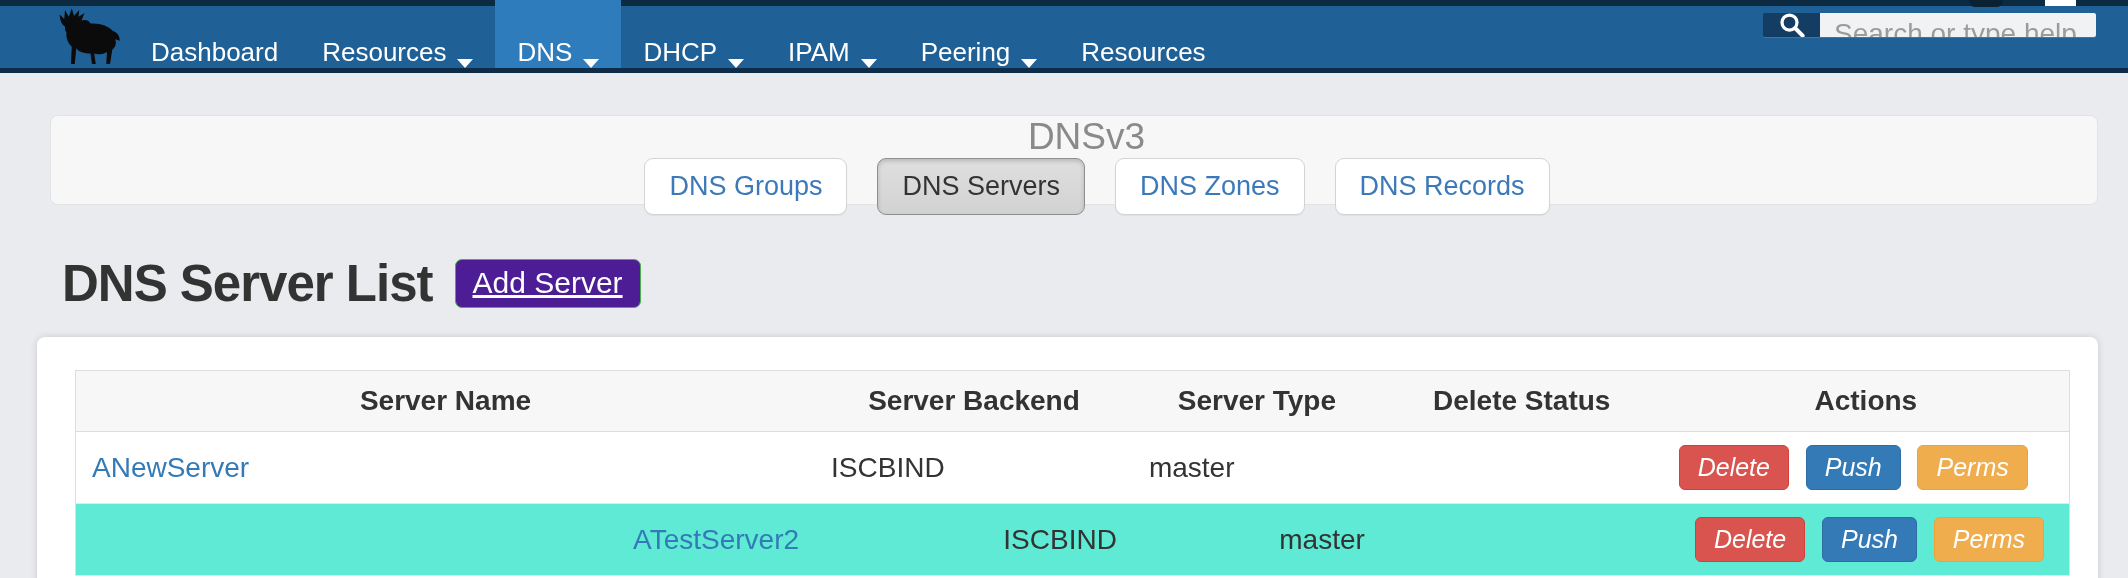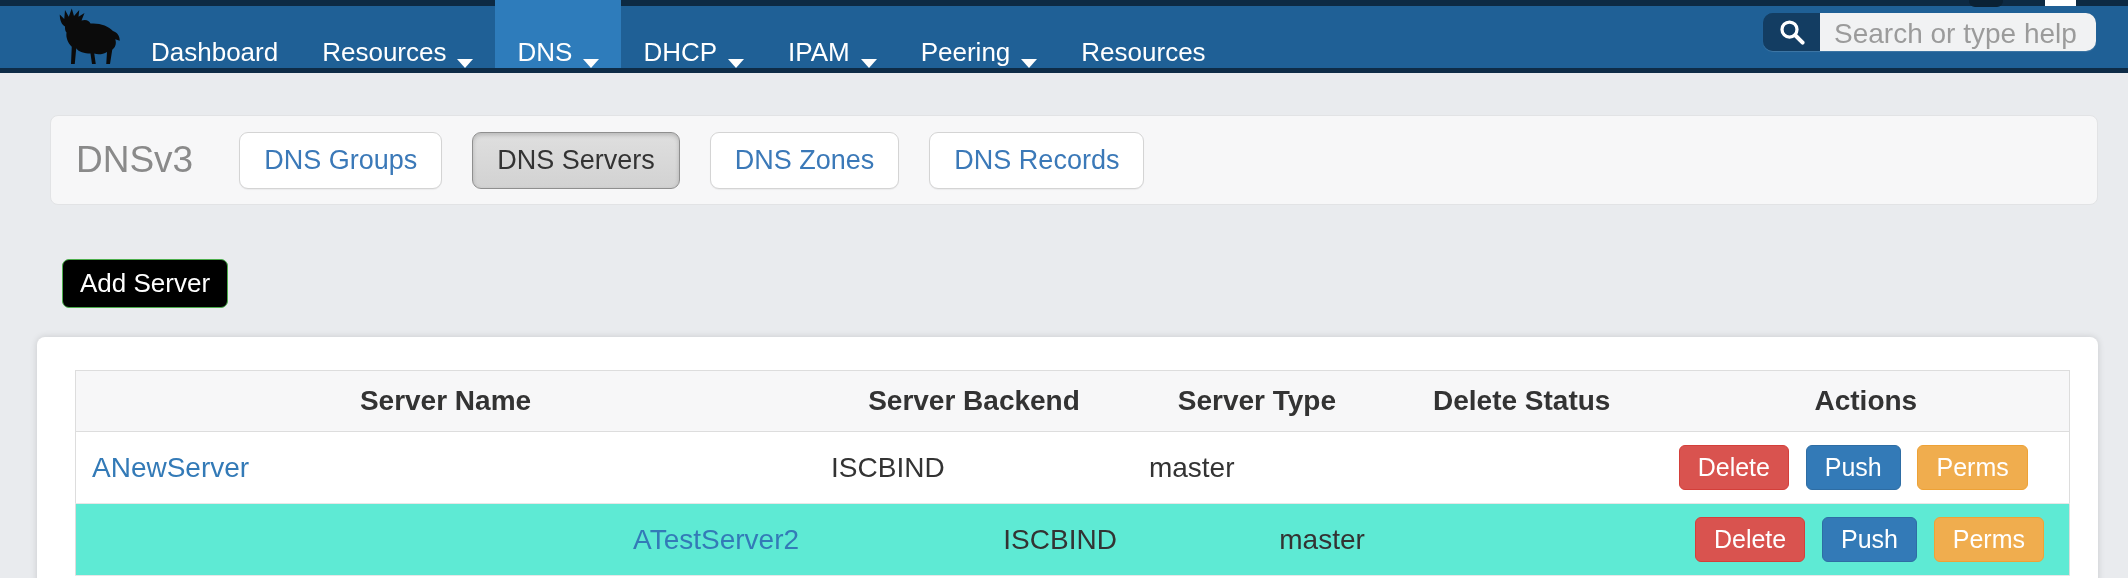--- a/index.html
+++ b/index.html
@@ -24,65 +24,66 @@
   .nav-item {
     display:flex; align-items:flex-end; gap:11px; padding:0 22px; height:68px;
     color:#fff; font-size:26px; cursor:pointer; white-space:nowrap;
   }
   .nav-item.active { background:#2e7cbb; }
   .caret {
     width:0; height:0; border-left:8px solid transparent; border-right:8px solid transparent;
     border-top:9px solid #fff; margin-top:4px;
   }
   .search {
-    position:absolute; right:32px; top:13px; height:38px; display:flex; z-index:3;
-    border-radius:10px; overflow:hidden; box-shadow:0 1px 1px rgba(255,255,255,.15), inset 0 1px 3px rgba(0,0,0,.35);
+    position:absolute; right:32px; top:13px; height:24px; display:flex; z-index:3;
+    border-radius:2px; overflow:hidden; box-shadow:0 1px 1px rgba(255,255,255,.15), inset 0 1px 3px rgba(0,0,0,.35);
   }
   .search-icon-box { width:57px; background:#133d62; display:flex; align-items:center; justify-content:center; }
   .search input {
     width:276px; height:42px; border:none; outline:none; background:#f1f2f3;
     font-size:28px; color:#555; padding:0 14px; font-family:"Liberation Sans", sans-serif;
   }
   .search input::placeholder { color:#9b9b9b; }
   .artifact-dark {
     position:absolute; left:1969px; top:0; width:34px; height:7px;
     background:#0a2134; border-radius:0 0 6px 6px; z-index:4;
   }
   .artifact-white {
     position:absolute; left:2045px; top:0; width:31px; height:6px; background:#ffffff; z-index:4;
   }
 
   
   .subnav {
     margin:42px 30px 0 50px; height:90px;
     background:#f7f7f8; border:1px solid #e2e3e5; border-radius:8px;
-    display:flex; align-items:center;
+    display:flex; align-items:center;flex-direction:column;
   }
   .subnav-title { color:#8a8a8a; font-size:37px; margin-left:25px; }
   .subnav-buttons { display:flex; gap:30px; margin-left:46px; }
   .pill {
     height:57px; padding:0 24px; display:flex; align-items:center;
     background:#fff; border:1px solid #d4d4d4; border-radius:9px;
     color:#3b79b8; font-size:27px; cursor:pointer; white-space:nowrap;
     box-shadow:0 1px 1px rgba(0,0,0,.05);
     font-family:"Liberation Sans", sans-serif;
   }
   .pill.active {
     background:linear-gradient(#dfdfdf,#d2d2d2);
     border:1px solid #8f8f8f; color:#333;
     box-shadow:inset 0 2px 4px rgba(0,0,0,.18);
   }
 
   
   .page-head { display:flex; align-items:center; gap:22px; margin:46px 0 0 62px; height:64px; }
   .page-title { font-size:51px; font-weight:bold; color:#333; margin:0; letter-spacing:-1px; }
   .btn-add {
-    background:#000000; border:1px solid #4cae4c; color:#fff;
-    font-size:26px; padding:0 17px; height:49px; border-radius:7px; cursor:pointer;
-    font-family:"Liberation Sans", sans-serif;
+    background:#4c1d95; border:1px solid #4cae4c; color:#fff;
+    font-size:30px; padding:0 17px; height:49px; border-radius:7px; cursor:pointer;
+    font-family:"Liberation Sans", sans-serif;
+    text-decoration:underline;
   }
 
   
   .card {
     margin:22px 30px 0 37px; height:400px;
     background:#fff; border-radius:8px 8px 0 0;
     box-shadow:0 0 7px rgba(0,0,0,.14);
     padding:33px 28px 0 38px;
   }
   table { width:100%; border-collapse:collapse; border:1px solid #ddd; font-size:28px; }
@@ -91,20 +92,21 @@
     padding:14px 16px; border-bottom:1px solid #ddd;
   }
   tbody td { padding:0 16px; height:72px; vertical-align:middle; }
   tbody tr { border-top:1px solid #e7e7e7; border-bottom:1px solid #e7e7e7; }
   tbody tr.striped { background:#5eead4;text-align:right; }
   a.server-link { color:#337ab7; text-decoration:none; cursor:pointer; }
   .btn {
     display:inline-block; border-radius:6px; color:#fff; font-size:25px;
     padding:7px 18px; margin-right:9px; cursor:pointer; border:1px solid transparent;
     font-family:"Liberation Sans", sans-serif;
+    font-style:italic;
   }
   .btn-danger  { background:#d9534f; border-color:#d43f3a; }
   .btn-primary { background:#337ab7; border-color:#2e6da4; }
   .btn-warning { background:#f0ad4e; border-color:#eea236; }
 </style>
 </head>
 <body>
 
 <div class="navbar">
   <div class="topstrip"></div>
@@ -162,20 +164,21 @@
   <div class="subnav-title">DNSv3</div>
   <div class="subnav-buttons">
     <button class="pill">DNS Groups</button>
     <button class="pill active">DNS Servers</button>
     <button class="pill">DNS Zones</button>
     <button class="pill">DNS Records</button>
   </div>
 </div>
 
 <div class="page-head">
+  <h1 class="page-title">DNS Server List</h1>
   <button class="btn-add">Add Server</button>
 </div>
 
 <div class="card">
   <table>
     <colgroup>
       <col style="width:740px">
         <col style="width:318px">
         <col style="width:248px">
       <col style="width:282px">

